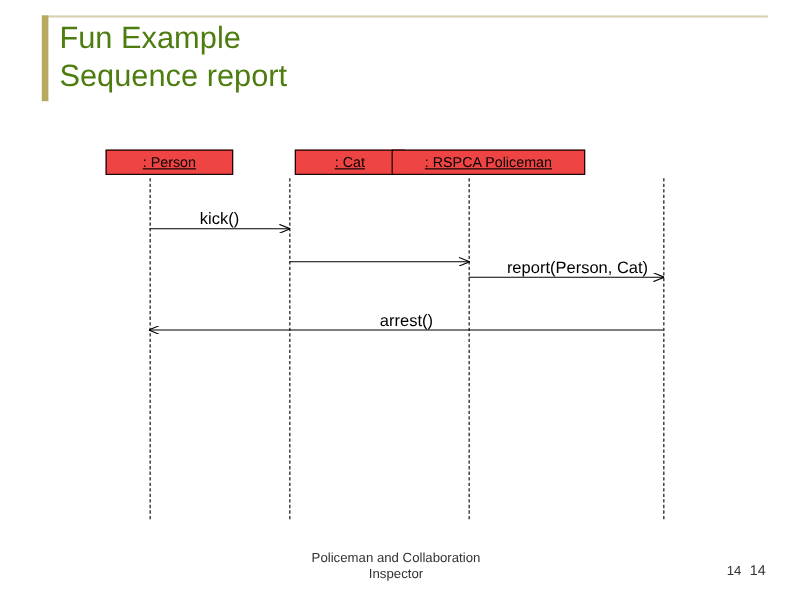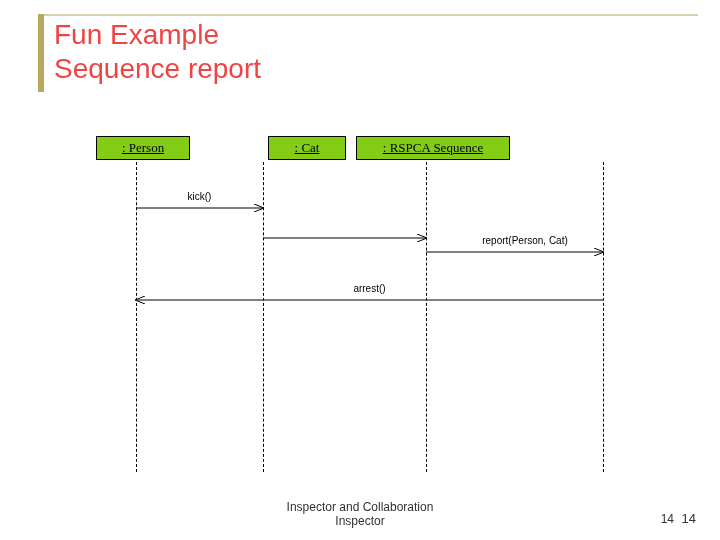--- a/index.html
+++ b/index.html
@@ -27,53 +27,52 @@
     width: 660px;
     height: 2px;
     background: #d8d2b3;
   }
   .title {
     position: absolute;
     left: 54px;
     top: 18px;
     font-size: 28px;
     line-height: 34px;
-    color: #ef4444;
+    color: #4d7c0f;
     font-weight: 400;
   }
   .diagram {
     position: absolute;
     left: 56px;
     top: 136px;
     width: 610px;
     height: 340px;
   }
   .participant {
     position: absolute;
     top: 0;
     border: 1px solid #000;
-    background: #84cc16;
+    background: #ef4444;
     font-size: 13px;
     text-align: center;
-    padding: 3px 6px;
+    padding: 3px 17px;
     white-space: nowrap;
-    font-family: Liberation Serif, serif;
   }
   .participant .label {
     text-decoration: underline;
   }
   .lifeline {
     position: absolute;
     top: 26px;
     width: 0;
     border-left: 1px dashed #000;
   }
   .msg-label {
     position: absolute;
-    font-size: 10px;
+    font-size: 15px;
     text-align: center;
     white-space: nowrap;
   }
   .footer {
     position: absolute;
     left: 0;
     bottom: 12px;
     width: 100%;
     text-align: center;
     font-size: 12px;
@@ -116,26 +115,26 @@
     </defs>
   <line x1="80" y1="72" x2="207" y2="72" stroke="#000" stroke-width="1" marker-end="url(#arrowhead)"></line>
       <line x1="207" y1="102" x2="370" y2="102" stroke="#000" stroke-width="1" marker-end="url(#arrowhead)"></line>
       <line x1="370" y1="116" x2="547" y2="116" stroke="#000" stroke-width="1" marker-end="url(#arrowhead)"></line>
       <line x1="547" y1="164" x2="80" y2="164" stroke="#000" stroke-width="1" marker-end="url(#arrowhead)"></line>
     </svg>
 <div class="participant" style="left: 40px; width: 80px;"><span class="label">: Person</span></div>
     <div class="lifeline" style="left: 80px; height: 310px;"></div>
     <div class="participant" style="left: 175px; width: 64px; margin-left: 37px;"><span class="label">: Cat</span></div>
     <div class="lifeline" style="left: 207px; height: 310px;"></div>
-    <div class="participant" style="left: 300px; width: 140px;"><span class="label">: RSPCA Sequence</span></div>
+    <div class="participant" style="left: 300px; width: 140px;"><span class="label">: RSPCA Policeman</span></div>
     <div class="lifeline" style="left: 370px; height: 310px;"></div>
     <div class="lifeline" style="left: 547px; height: 310px;"></div>
     <div class="msg-label" style="left: 63.5px; width: 160px; top: 55px;">kick()</div>
     <div class="msg-label" style="left: 389px; width: 160px; top: 99px;">report(Person, Cat)</div>
     <div class="msg-label" style="left: 233.5px; width: 160px; top: 147px;">arrest()</div>
   </div>
 
 <div class="footer">
-  <span>Inspector and Collaboration</span><br>
+  <span>Policeman and Collaboration</span><br>
   <span>Inspector</span>
 </div>
 <div class="pagenum-a">14</div>
 <div class="pagenum-b">14</div>
 
 </body></html>

